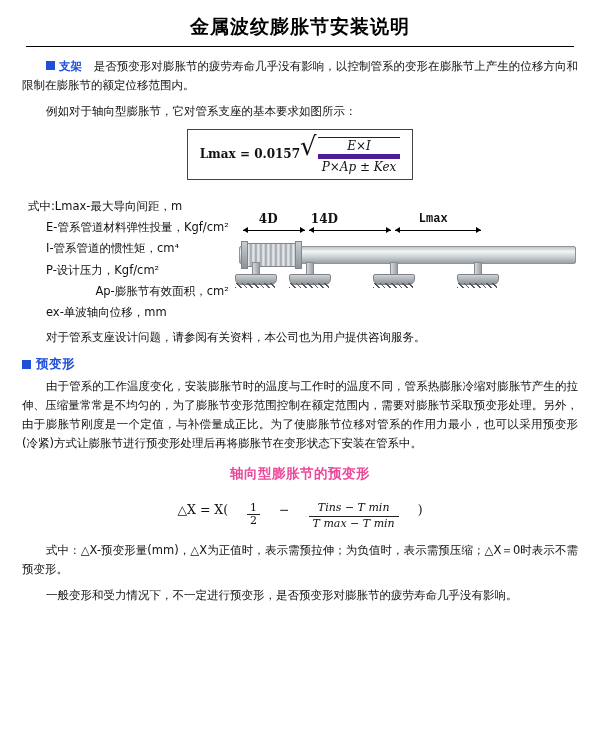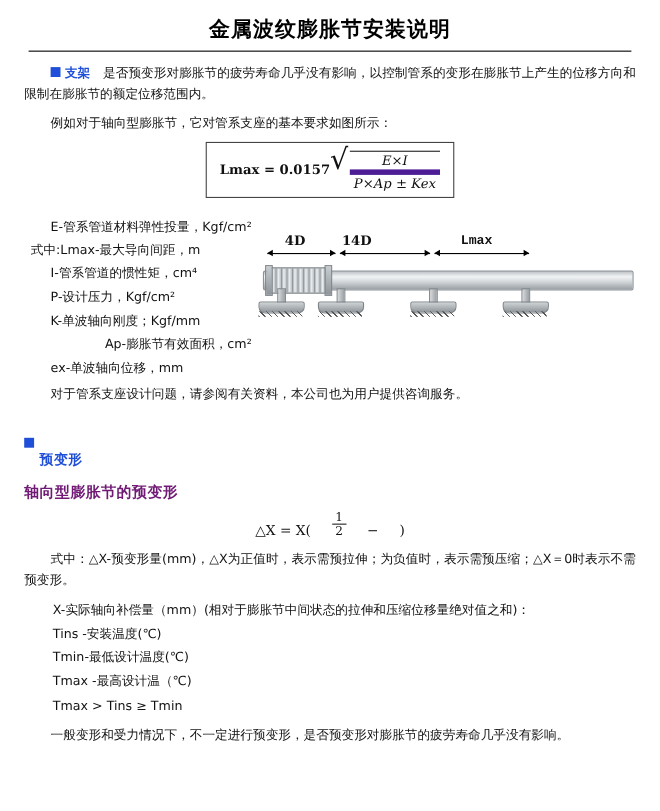--- a/index.html
+++ b/index.html
@@ -58,32 +58,32 @@
   }
   .sq {
     display: inline-block;
     width: 9px;
     height: 9px;
     background: #1f4fd8;
     flex: 0 0 auto;
   }
   .heading-blue .htext {
     letter-spacing: 0.5px;
-    margin-top: 32px;
   }
   .para-mark {
     color: #1f4fd8;
     font-weight: bold;
   }
   .subhead-cyan {
-    color: #701a75;
+    color: #ec4899;
     font-weight: bold;
     font-size: 13.5px;
     margin: 12px 0 6px 0;
     letter-spacing: 0.5px;
+    text-align: center;
   }
   .formula-box {
     display: flex;
     justify-content: center;
     margin: 8px 0 10px 0;
   }
   .formula {
     border: 1px solid #444;
     padding: 5px 12px 5px 12px;
     font-family: "DejaVu Serif", "Liberation Serif", serif;
@@ -246,23 +246,24 @@
   }
   .eq-center {
     display: flex;
     justify-content: center;
     margin: 8px 0 10px 0;
   }
   .eq {
     font-family: "DejaVu Serif", "Liberation Serif", serif;
     font-size: 12.5px;
     display: flex;
-    align-items: flex-end;
+    align-items: flex-start;
     gap: 19px;
     white-space: nowrap;
+    margin-top: 11px;
   }
   .eq .half {
     display: inline-block;
     text-align: center;
     font-size: 11px;
     line-height: 1.05;
   }
   .eq .half .n { display: block; border-bottom: 1px solid #222; padding: 0 3px; }
   .eq .half .d { display: block; padding: 0 3px; }
   .eq .bigfrac {
@@ -306,25 +307,24 @@
             <span class="num">E×I</span>
             <span class="den">P×Ap ± Kex</span>
           </span>
         </span>
       </div>
     </div>
 
     <div class="legend-wrap">
       <div class="legend-col">
         <div class="legend">
+          <div class="legend-row">式中:Lmax-最大导向间距，m</div>
           <div class="legend-row" style="padding-left:18px;">E-管系管道材料弹性投量，Kgf/cm²</div>
-          <div class="legend-row">式中:Lmax-最大导向间距，m</div>
           <div class="legend-row" style="padding-left:18px;">I-管系管道的惯性矩，cm⁴</div>
           <div class="legend-row" style="padding-left:18px;">P-设计压力，Kgf/cm²</div>
-          <div class="legend-row" style="padding-left:18px;">K-单波轴向刚度；Kgf/mm</div>
           <div class="legend-row" style="padding-left:18px;text-align:right;">Ap-膨胀节有效面积，cm²</div>
           <div class="legend-row" style="padding-left:18px;">ex-单波轴向位移，mm</div>
         </div>
       </div>
 
       <div class="fig-col">
         <div class="figure">
 
           <div class="dimrow">
             <span class="dimlabel" style="left:24px;">4D</span>
@@ -365,41 +365,39 @@
       </div>
     </div>
 
     <p class="indent">对于管系支座设计问题，请参阅有关资料，本公司也为用户提供咨询服务。</p>
 
     <div class="heading-blue">
       <span class="sq"></span>
       <span class="htext">预变形</span>
     </div>
 
+    <p class="indent">由于管系的工作温度变化，安装膨胀节时的温度与工作时的温度不同，管系热膨胀冷缩对膨胀节产生的拉伸、压缩量常常是不均匀的，为了膨胀节变形范围控制在额定范围内，需要对膨胀节采取预变形处理。另外，由于膨胀节刚度是一个定值，与补偿量成正比。为了使膨胀节位移对管系的作用力最小，也可以采用预变形(冷紧)方式让膨胀节进行预变形处理后再将膨胀节在变形状态下安装在管系中。</p>
 
     <div class="subhead-cyan">轴向型膨胀节的预变形</div>
 
     <div class="eq-center">
       <div class="eq">
         <span>△X = X(</span>
         <span class="half">
           <span class="n">1</span>
           <span class="d">2</span>
         </span>
         <span>−</span>
+        <span class="bigfrac">
+          <span class="n">Tins − T min</span>
+          <span class="d">T max − T min</span>
+        </span>
         <span>)</span>
       </div>
     </div>
 
     <p class="indent">式中：△X-预变形量(mm)，△X为正值时，表示需预拉伸；为负值时，表示需预压缩；△X＝0时表示不需预变形。</p>
 
-    <div class="list">
-      <div class="li">X-实际轴向补偿量（mm）(相对于膨胀节中间状态的拉伸和压缩位移量绝对值之和)：</div>
-      <div class="li">Tins -安装温度(℃)</div>
-      <div class="li">Tmin-最低设计温度(℃)</div>
-      <div class="li">Tmax -最高设计温（℃)</div>
-      <div class="li">Tmax &gt; Tins ≥ Tmin</div>
-    </div>
 
     <p class="indent" style="margin-top:6px;">一般变形和受力情况下，不一定进行预变形，是否预变形对膨胀节的疲劳寿命几乎没有影响。</p>
 
   </div>
 </div>
 
 </body></html>

